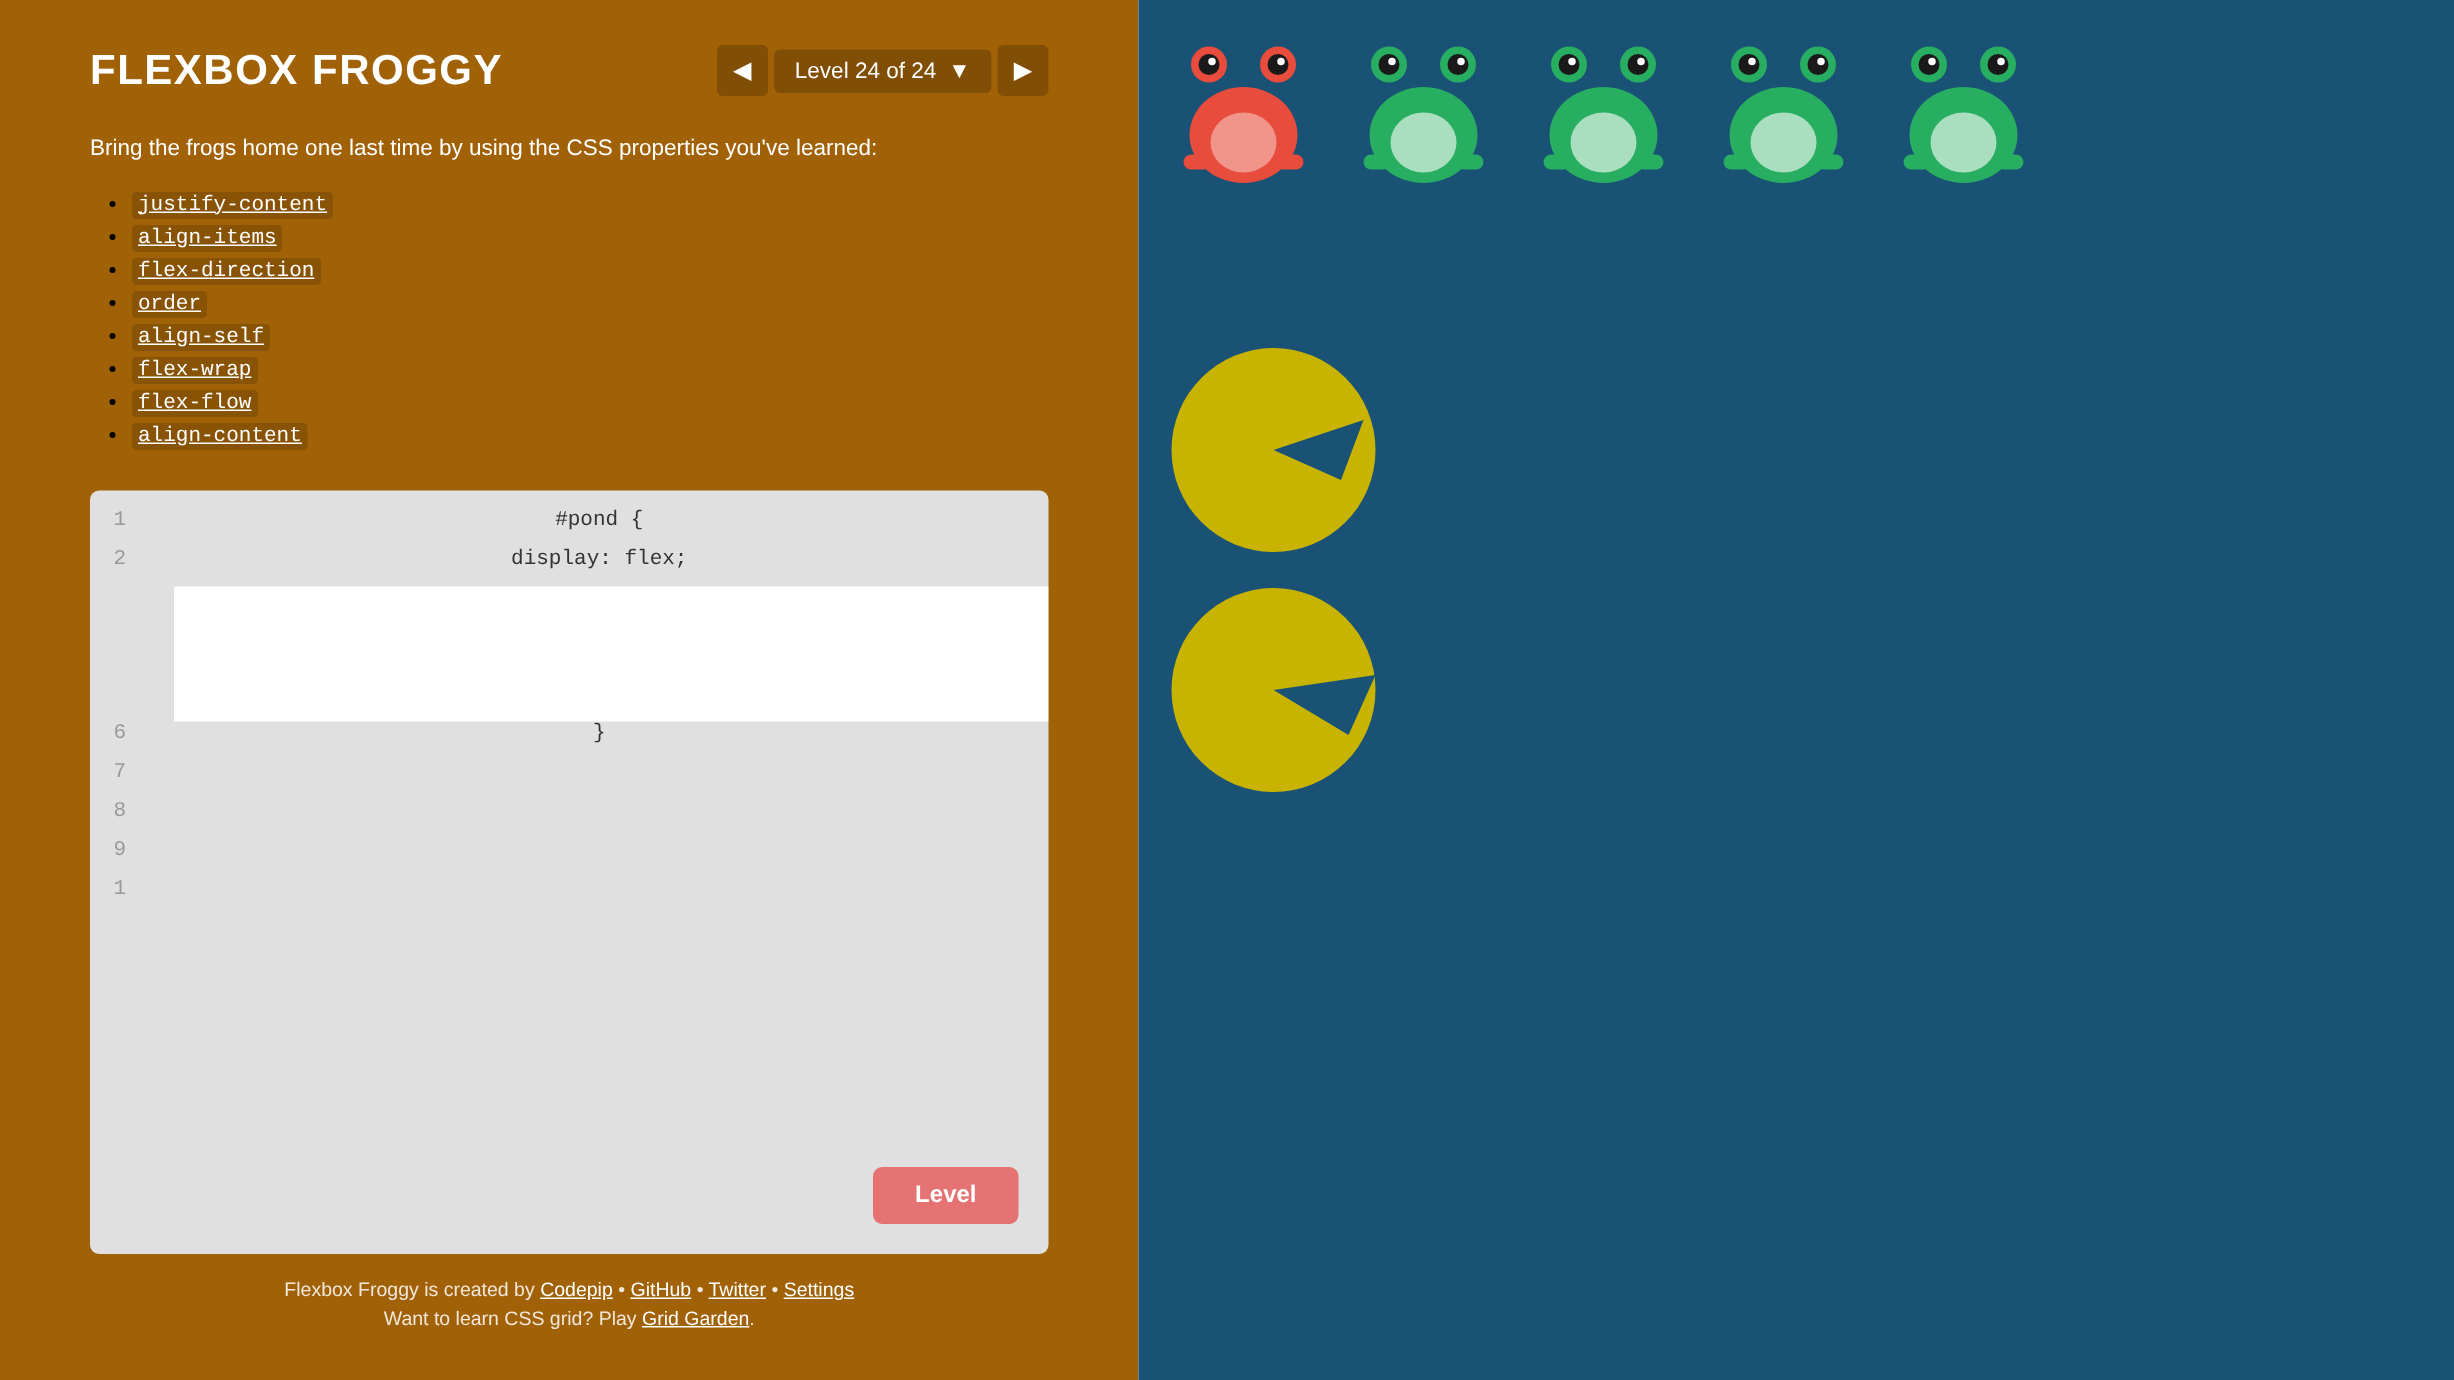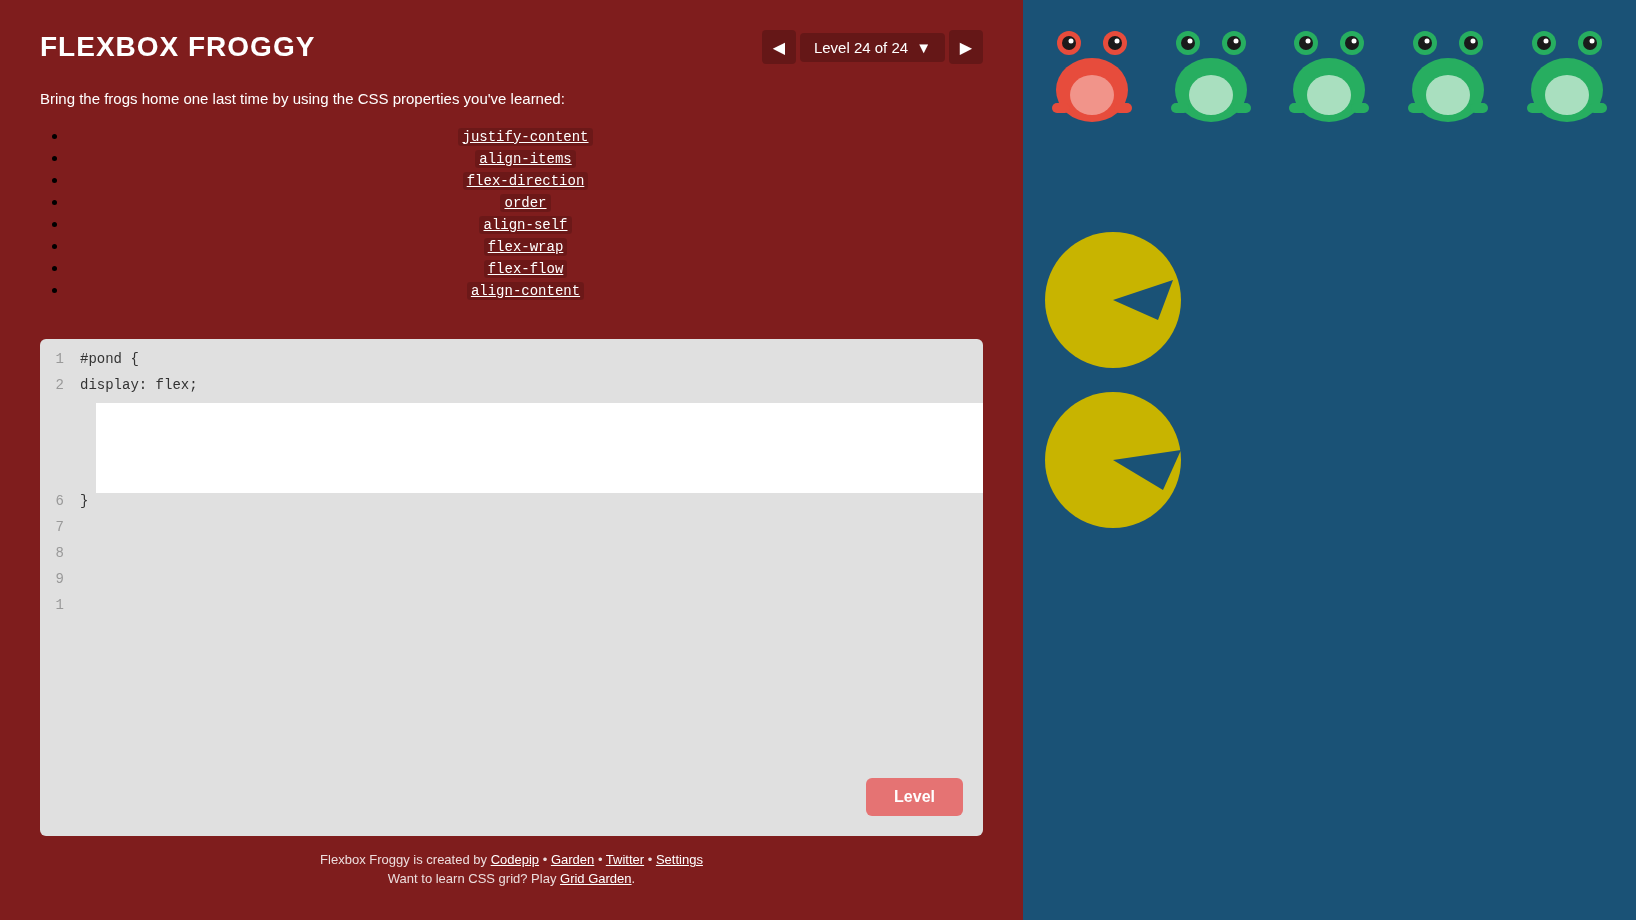--- a/index.html
+++ b/index.html
@@ -1,22 +1,22 @@
 <!DOCTYPE html>
 <html><head>
   <meta charset="utf-8">
   <style>
     * { box-sizing: border-box; margin: 0; padding: 0; }
     body { font-family: Arial, sans-serif; display: flex; width: 1636px; height: 920px; overflow: hidden; }
 
     
     #left-panel {
-      width: 1023px;
-      background-color: #7f1d1d;
-      padding: 30px 40px;
+      width: 759px;
+      background-color: #a16207;
+      padding: 30px 60px;
       display: flex;
       flex-direction: column;
       position: relative;
     }
 
     
     #header {
       display: flex;
       align-items: center;
       margin-bottom: 24px;
@@ -64,22 +64,21 @@
       color: #fff;
       font-size: 15px;
       margin-bottom: 16px;
       line-height: 1.5;
     }
 
     
     #property-list {
       list-style: disc;
       padding-left: 28px;
-      margin-bottom: 36px;
-      text-align: center;
+      margin-bottom: 24px;
     }
     #property-list li {
       margin-bottom: 4px;
     }
     #property-list li code {
       background: rgba(0,0,0,0.15);
       color: #fff;
       font-family: 'Courier New', monospace;
       font-size: 14px;
       padding: 1px 4px;
@@ -116,20 +115,21 @@
       padding-right: 16px;
       user-select: none;
       flex-shrink: 0;
     }
 
     .line-code {
       font-family: 'Courier New', monospace;
       font-size: 14px;
       color: #333;
       flex: 1;
+      text-align: center;
     }
 
     
     #code-textarea {
       width: calc(100% - 56px);
       margin-left: 56px;
       background: #fff;
       border: none;
       outline: none;
       font-family: 'Courier New', monospace;
@@ -282,21 +282,21 @@
         <span class="line-num">1</span>
         <span class="line-code"></span>
       </div>
     </div>
     <button id="next-btn">Level</button>
   </div>
 
   <div id="footer">
     <span>Flexbox Froggy is created by </span><a href="#">Codepip</a>
     <span> • </span>
-    <a href="#">Garden</a>
+    <a href="#">GitHub</a>
     <span> • </span>
     <a href="#">Twitter</a>
     <span> • </span>
     <a href="#">Settings</a>
   </div>
   <div id="footer2">
     <span>Want to learn CSS grid? Play </span><a href="#">Grid Garden</a><span>.</span>
   </div>
 </div>
 

